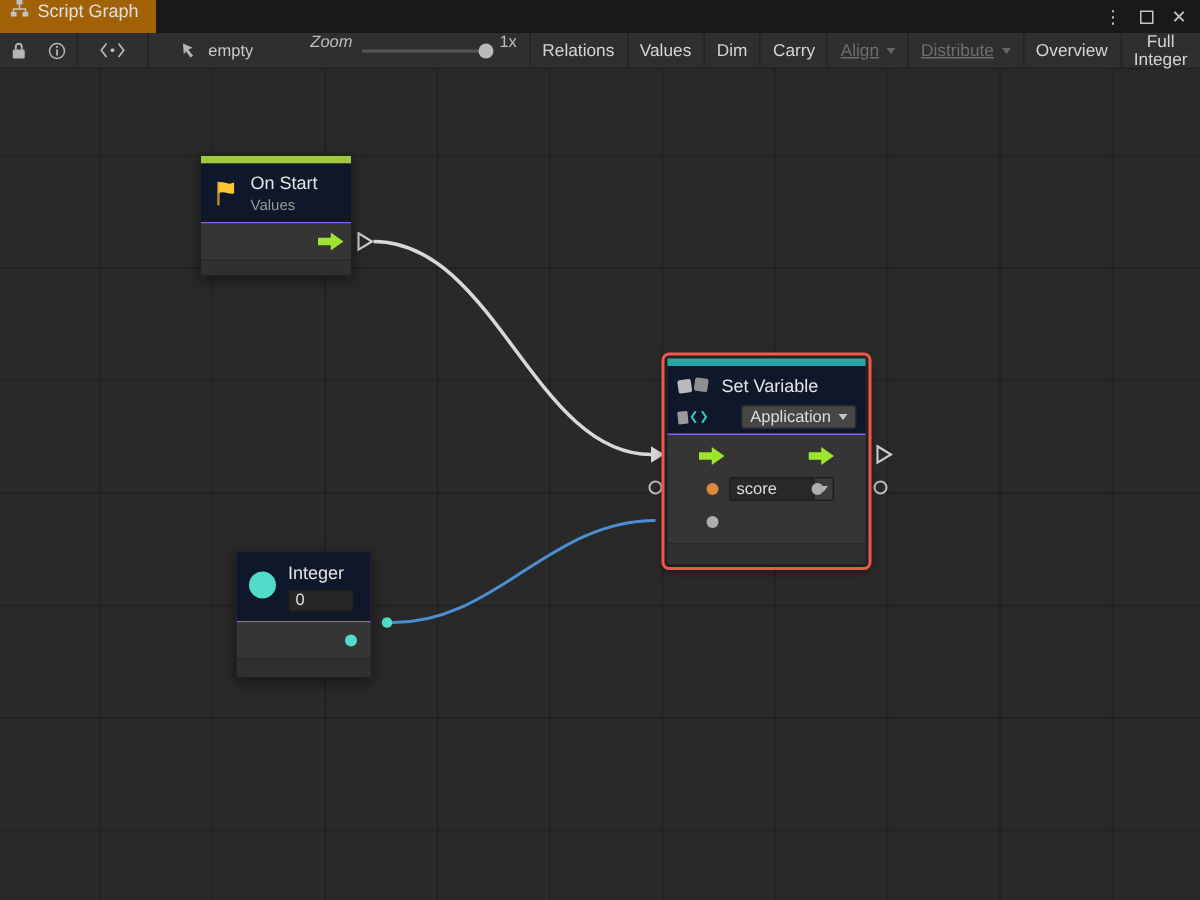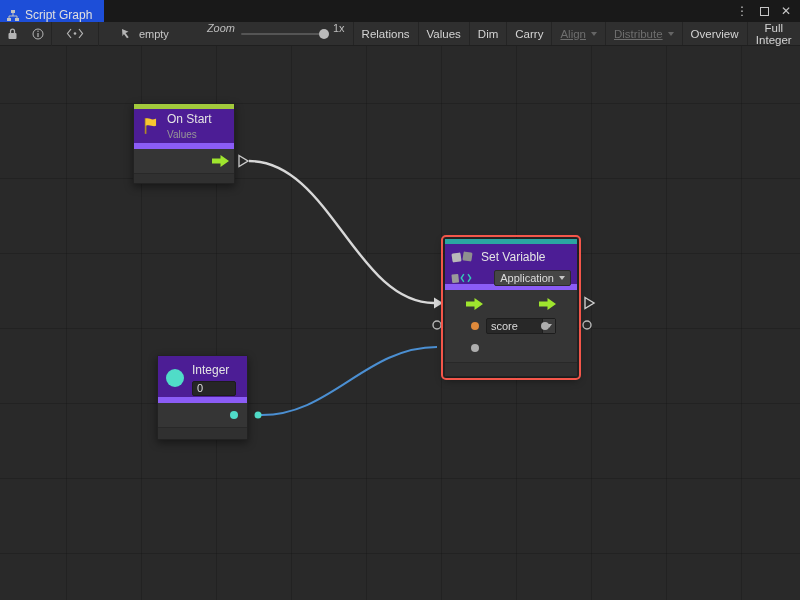--- a/index.html
+++ b/index.html
@@ -1,22 +1,22 @@
 <!DOCTYPE html>
 <html><head>
 <meta charset="utf-8">
 <style>
   * { box-sizing: border-box; margin: 0; padding: 0; }
   html,body { width:800px; height:600px; overflow:hidden; }
   body { font-family:"Liberation Sans", sans-serif; background:#282828; color:#cfcfcf; }
 
   
   .titlebar { height:22px; background:#191919; display:flex; align-items:center; }
-  .tab { height:22px; display:flex; align-items:flex-end; gap:6px; padding:0 12px 0 7px;
-         background:#1d4ed8; color:#e0e0e0; font-size:12px; }
+  .tab { height:22px; display:flex; align-items:flex-start; gap:6px; padding:0 12px 0 7px;
+         background:#a16207; color:#e0e0e0; font-size:12px; }
   .win-controls { margin-left:auto; display:flex; align-items:center; gap:12px; padding-right:9px; color:#c6c6c6; }
   .win-controls .glyph { font-size:12px; line-height:22px; cursor:default; }
   .maxbox { width:9px; height:9px; border:1.4px solid #c6c6c6; display:inline-block; }
 
   
   .toolbar { height:24px; background:#2f2f2f; border-bottom:1px solid #1f1f1f;
              display:flex; align-items:flex-start; font-size:11px; }
   .tb-icon { display:flex; align-items:center; justify-content:center; padding:0 7px; height:100%; }
   .tb-sep { width:1px; height:24px; background:#242424; }
   .crumb { display:flex; align-items:center; gap:5px; padding:0 10px; color:#c8c8c8; height:100%; }
@@ -41,21 +41,21 @@
     background-size:75px 75px; background-position:-9px -18px; }
   .wires { position:absolute; left:0; top:0; width:800px; height:554px; pointer-events:none; z-index:5; }
 
   
   .node { position:absolute; z-index:10; border:1px solid #222; border-radius:2px;
           background:#353535; box-shadow:0 3px 9px rgba(0,0,0,.45); }
   .node.selected { outline:2px solid #f4564a; outline-offset:1px; }
   .strip { height:5px; }
   .strip.event { background:#a2c93c; }
   .strip.variable { background:#2aa5a2; }
-  .n-header { background:#4c1d95; border-bottom:6px solid #8b5cf6; }
+  .n-header { background:#0f172a; border-bottom:1px solid #8b5cf6; }
   .n-title { font-size:12px; color:#e4e4e4; }
   .n-sub { font-size:10px; color:#979797; margin-top:3px; }
   .n-ports { background:#353535; position:relative; }
   .p-row { position:relative; height:22px; }
   .n-footer { background:#303030; border-top:1px solid #282828; }
 
   .dot { position:absolute; top:50%; margin-top:-4px; width:8px; height:8px; border-radius:50%; }
   .dot.orange { background:#df8a3b; }
   .dot.gray { background:#aeaeae; }
   .dot.teal { background:#50dcc8; }
@@ -78,21 +78,21 @@
   .node-setvar .n-ports { padding:3px 15px; }
   .node-setvar .n-footer { height:14px; }
   .combo { position:absolute; left:26px; top:50%; margin-top:-8px; width:70px; height:16px;
            display:flex; background:#282828; border:1px solid #1d1d1d; border-radius:2px; }
   .combo-text { flex:1; font-size:11px; color:#ddd; line-height:14px; padding:0 4px; overflow:hidden; }
   .combo-btn { width:13px; background:#3c3c3c; border-left:1px solid #1d1d1d;
                display:flex; align-items:center; justify-content:center; }
   .combo-btn .tri { margin:0; border-top-color:#c9c9c9; }
 
   
-  .node-integer { left:157px; top:309px; width:91px; }
+  .node-integer { left:157px; top:321px; width:91px; }
   .int-head { display:flex; align-items:flex-start; gap:8px; padding:7px 8px; height:47px; }
   .int-icon { width:18px; height:18px; border-radius:50%; background:#50dcc8; margin-top:6px; flex:none; }
   .int-input { display:block; width:44px; height:15px; line-height:13px; background:#262626;
                border:1px solid #1c1c1c; border-radius:2px; font-size:11px; color:#ddd;
                padding:0 4px; margin-top:4px; }
   .node-integer .p-row { height:24px; }
   .node-integer .n-footer { height:12px; }
 
   svg { display:block; }
 </style>

